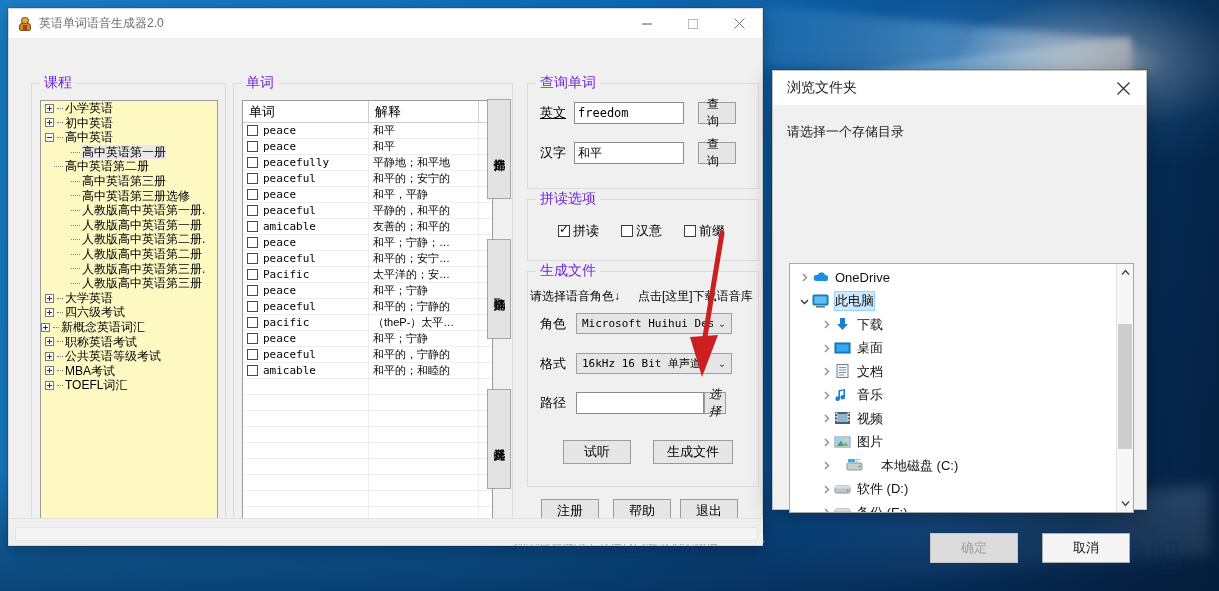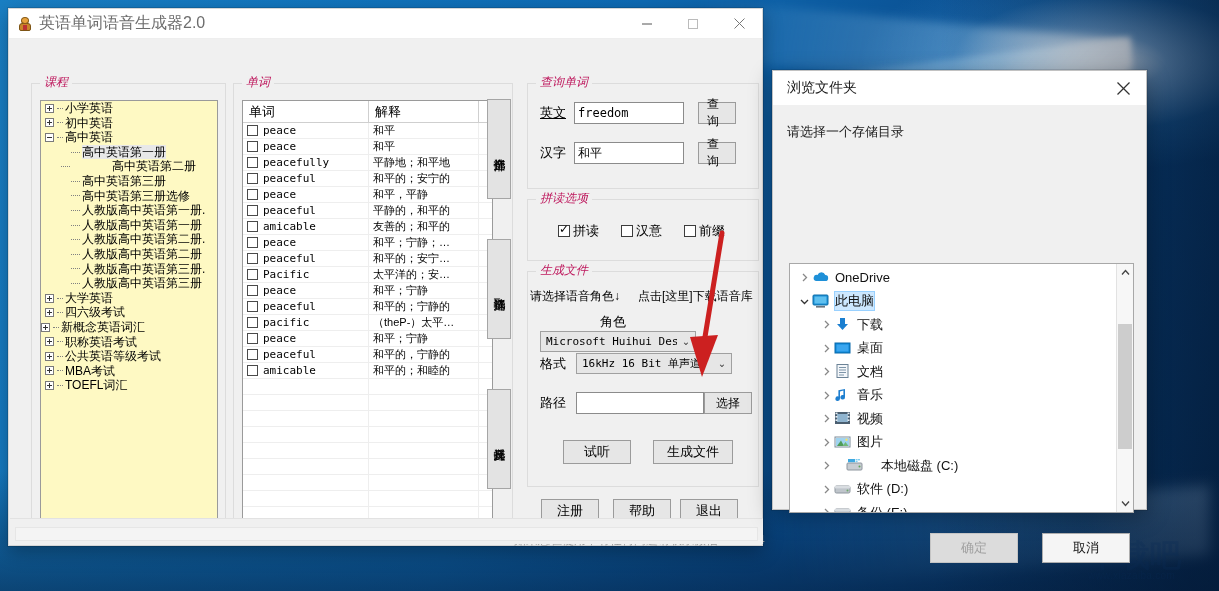--- a/index.html
+++ b/index.html
@@ -42,31 +42,31 @@
     background:#f0f0f0; border:1px solid #d6d6d6;
     box-shadow:0 0 0 1px rgba(0,0,0,.12), 0 6px 18px rgba(0,0,0,.30); }
   #titlebar { height:30px; background:#ffffff; display:flex; align-items:center;
     border-bottom:1px solid #eeeeee; }
   .appicon { width:16px; height:16px; margin-left:8px; margin-right:6px; position:relative; }
   .appicon .head { position:absolute; left:4px; top:1px; width:8px; height:7px;
     background:#e8a33d; border-radius:50% 50% 45% 45%; border:1px solid #8a5d18; }
   .appicon .body { position:absolute; left:2px; top:7px; width:12px; height:8px;
     background:#c9862a; border-radius:3px 3px 2px 2px; border:1px solid #7d5414; }
   .appicon .mark { position:absolute; left:6px; top:9px; width:4px; height:5px; background:#b33; }
-  #titletext { font-size:16px; color:#6d6d6d; }
+  #titletext { font-size:12px; color:#6d6d6d; }
   .wctrls { margin-left:auto; display:flex; height:30px; }
   .wbtn { width:46px; height:30px; display:flex; align-items:center; justify-content:center;
     color:#555; font-size:12px; }
   .wbtn svg { display:block; }
   #content { position:relative; height:507px; }
 
   
   .group { position:absolute; border:1px solid #dcdcdc; background:#f0f0f0; }
-  .glabel { position:absolute; background:#f0f0f0; padding:0 4px; font-size:12px; color:#be185d;
-    top:-10px; left:8px;font-style:italic; }
+  .glabel { position:absolute; background:#f0f0f0; padding:0 4px; font-size:14px; color:#6d28d9;
+    top:-10px; left:8px; }
 
   
   #grp-course { left:22px; top:44px; width:195px; height:455px; }
   #tree { position:absolute; left:8px; top:16px; width:178px; height:421px;
     background:#fef9c3; border:1px solid #9a9a9a; overflow:hidden; }
   .tnode { display:flex; align-items:center; height:14.6px; font-size:12px; color:#000;
     white-space:nowrap; font-family:"Liberation Sans","DejaVu Sans",sans-serif;
     line-height:14.6px; }
   .tbox { width:9px; height:9px; border:1px solid #7a7a7a; background:#fff;
     margin-right:3px; flex:0 0 auto; position:relative; }
@@ -244,21 +244,21 @@
           </div>
           <div class="tnode" style="padding-left: 4px;">
             <div class="tbox"></div>
             <div class="tdots"></div>
             <span class="tlabel">高中英语</span>
           </div>
           <div class="tnode tleaf sel" style="padding-left: 30px;">
             <div class="tdots"></div>
             <span class="tlabel">高中英语第一册</span>
           </div>
-          <div class="tnode tleaf" style="padding-left: 20px; gap: 40px;">
+          <div class="tnode tleaf" style="padding-left: 13px;">
             <div class="tdots"></div>
             <span class="tlabel">高中英语第二册</span>
           </div>
           <div class="tnode tleaf" style="padding-left: 30px;">
             <div class="tdots"></div>
             <span class="tlabel">高中英语第三册</span>
           </div>
           <div class="tnode tleaf" style="padding-left: 30px;">
             <div class="tdots"></div>
             <span class="tlabel">高中英语第三册选修</span>
@@ -593,40 +593,40 @@
           </div>
         </div>
     </div>
 
     <div class="group" id="grp-gen">
       <div class="glabel">生成文件</div>
 
       <div class="hint" style="left:2px; top:16px;">请选择语音角色↓</div>
       <div class="hint hintlink" style="left:110px; top:16px;">点击[这里]下载语音库</div>
 
-      <div class="frow" style="left:12px; top:41px;flex-direction:column;">
+      <div class="frow" style="left:12px; top:41px;">
         <div class="flab" style="width:36px;">角色</div>
         <div class="combo" style="width:156px;">
           <div class="cv">Microsoft Huihui Deskt·</div>
           <div class="carrow">⌄</div>
         </div>
       </div>
 
       <div class="frow" style="left:12px; top:81px;">
         <div class="flab" style="width:36px;">格式</div>
         <div class="combo" style="width:156px;">
           <div class="cv">16kHz 16 Bit 单声道</div>
           <div class="carrow">⌄</div>
         </div>
       </div>
 
       <div class="frow" style="left:12px; top:120px;">
         <div class="flab" style="width:36px;">路径</div>
         <div class="finput" style="width:128px;"></div>
-        <div class="sbtn" style="width:48px;">选择</div>
+        <div class="sbtn" style="width:22px;font-style:italic;">选择</div>
       </div>
 
       <div class="bigbtn" style="position:absolute;left:35px;top:168px;width:68px;">试听</div>
       <div class="bigbtn" style="position:absolute;left:125px;top:168px;width:80px;">生成文件</div>
     </div>
 
     <div class="bigbtn" style="position:absolute;left:532px;top:460px;width:58px;">注册</div>
     <div class="bigbtn" style="position:absolute;left:604px;top:460px;width:58px;">帮助</div>
     <div class="bigbtn" style="position:absolute;left:671px;top:460px;width:58px;">退出</div>
 

